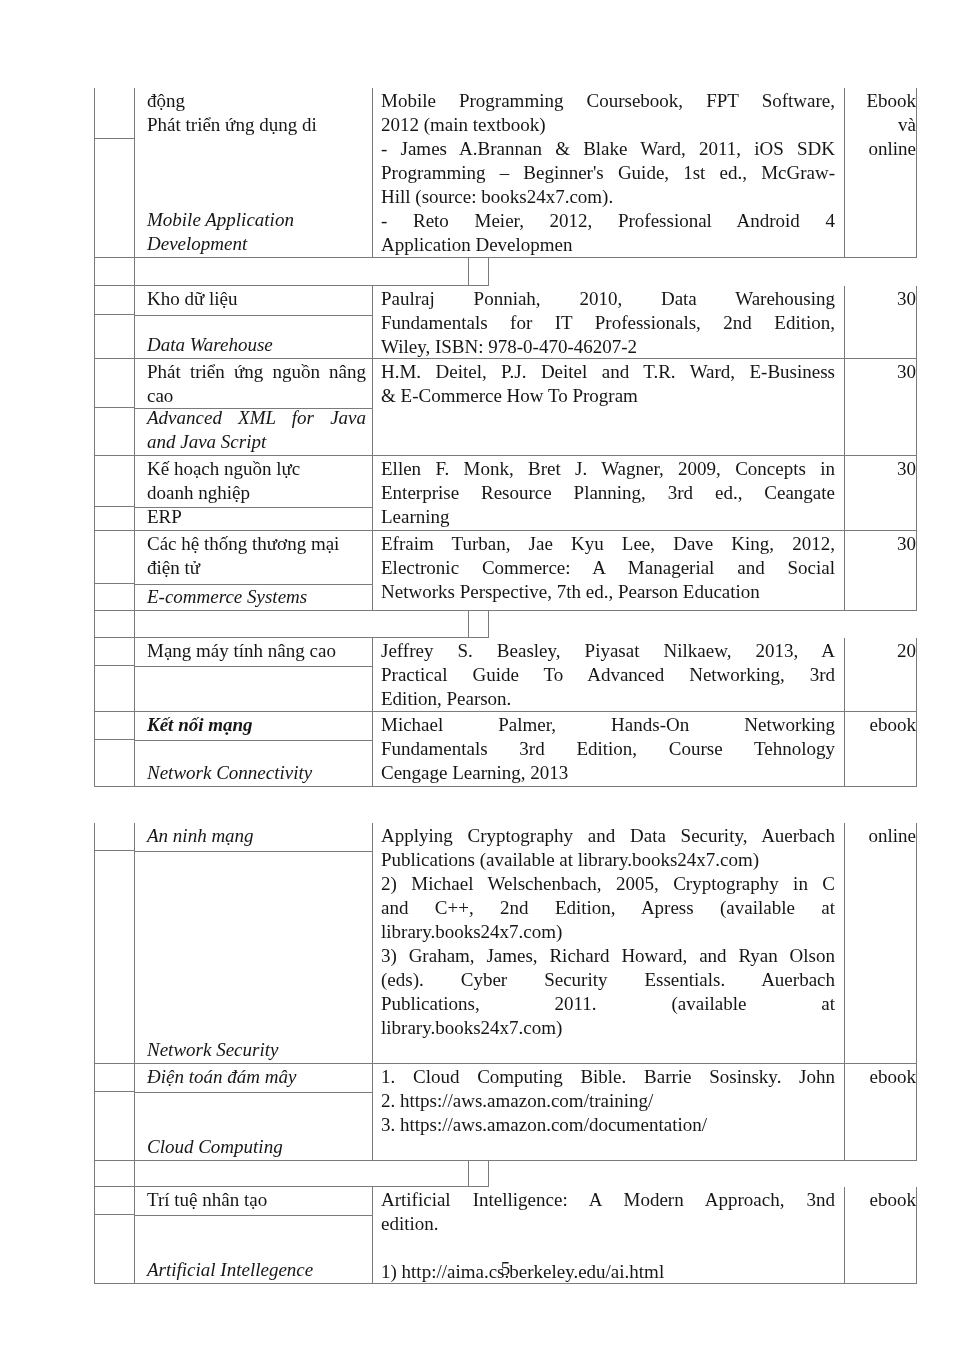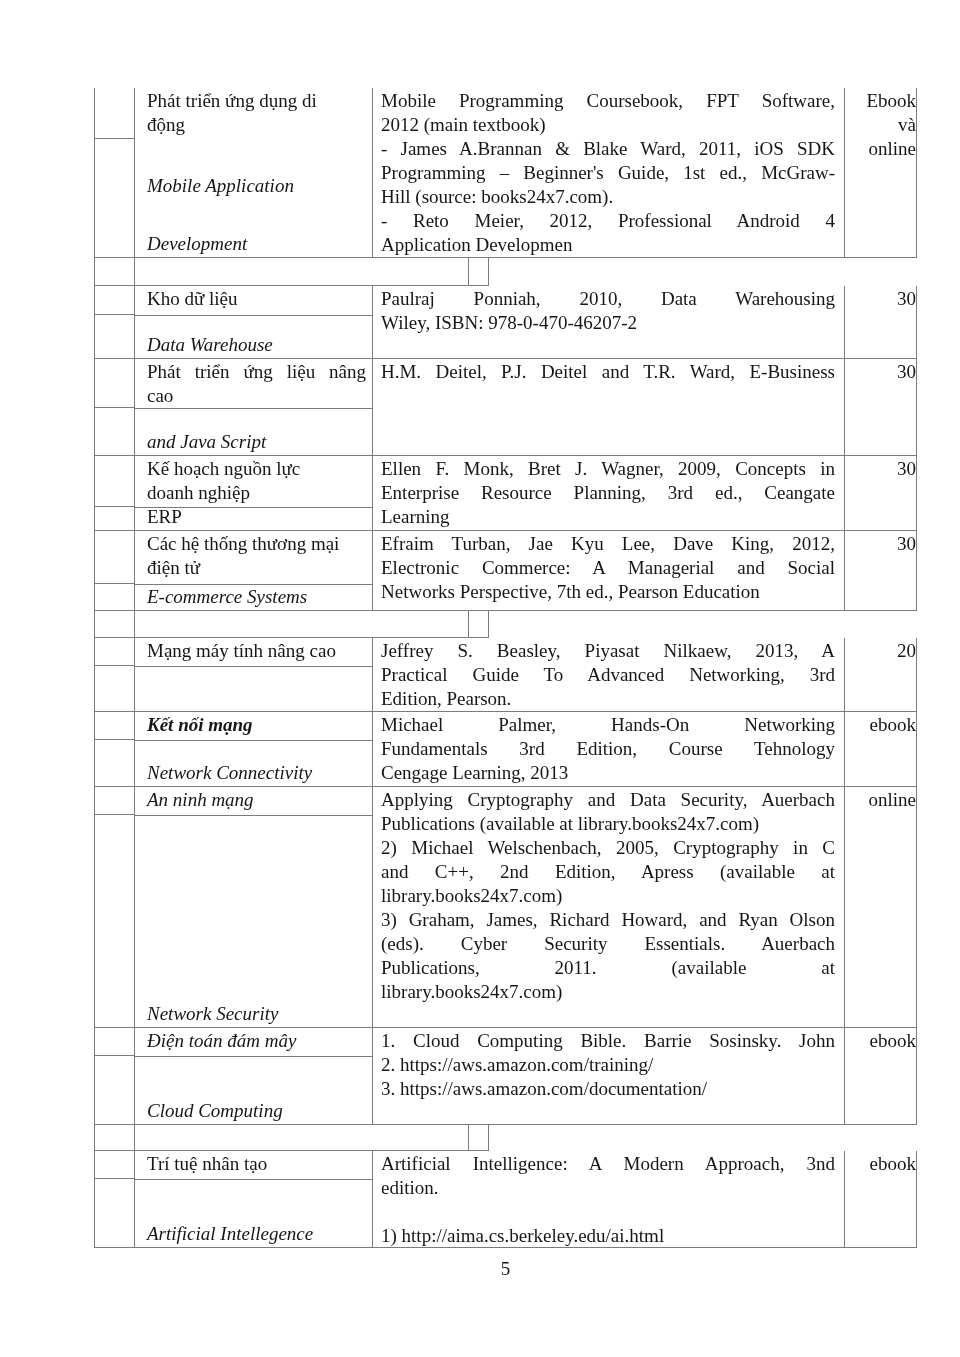--- a/index.html
+++ b/index.html
@@ -48,21 +48,20 @@
     padding: 1px 6px 0 12px;
     border-bottom: 1px solid #7b7b7b;
     overflow: hidden;
   }
   .c2.merged .c2a { border-bottom: none; flex: 0 0 auto; height: auto !important; }
   .c2b {
     flex: 1;
     display: flex; flex-direction: column; justify-content: flex-end;
     padding: 0 6px 1px 12px;
     overflow: hidden;
-    gap: 34px;
   }
   .c3 {
     width: 472px;
     border-right: 1px solid #7b7b7b;
     padding: 1px 9px 0 8px;
   }
   .c4 {
     flex: 1;
     border-right: 1px solid #7b7b7b;
     padding-top: 1px;
@@ -105,22 +104,22 @@
 
 <div class="page">
   <div class="tbl" id="tbl">
   <div class="block" style="height: 170px;">
     <div class="c1">
       <div class="c1a" style="height: 50px;"></div>
       <div class="c1b"></div>
     </div>
     <div class="c2 merged">
       <div class="c2a">
+            <div class="line">động</div>
             <div class="line">Phát triển ứng dụng di</div>
-            <div class="line">động</div>
           </div>
       <div class="c2b italic">
             <div class="line">Mobile Application</div>
             <div class="line">Development</div>
           </div>
     </div>
     <div class="c3">
           <div class="line j">Mobile Programming Coursebook, FPT Software,</div>
           <div class="line">2012 (main textbook)</div>
           <div class="line j">- James A.Brannan &amp; Blake Ward, 2011, iOS SDK</div>
@@ -151,44 +150,46 @@
     <div class="c2">
       <div class="c2a" style="height: 28px;">
             <div class="line">Kho dữ liệu</div>
           </div>
       <div class="c2b italic">
             <div class="line">Data Warehouse</div>
           </div>
     </div>
     <div class="c3">
           <div class="line j">Paulraj Ponniah, 2010, Data Warehousing</div>
+          <div class="line j">Fundamentals for IT Professionals, 2nd Edition,</div>
           <div class="line">Wiley, ISBN: 978-0-470-46207-2</div>
         </div>
     <div class="c4">
           <div class="line">30</div>
         </div>
   </div>
 
   <div class="block" style="height: 97px;">
     <div class="c1">
       <div class="c1a" style="height: 48px;"></div>
       <div class="c1b"></div>
     </div>
     <div class="c2">
       <div class="c2a" style="height: 48px;">
-            <div class="line j">Phát triển ứng liệu nâng</div>
+            <div class="line j">Phát triển ứng nguồn nâng</div>
             <div class="line">cao</div>
           </div>
       <div class="c2b italic">
             <div class="line j">Advanced XML for Java</div>
             <div class="line">and Java Script</div>
           </div>
     </div>
     <div class="c3">
           <div class="line j">H.M. Deitel, P.J. Deitel and T.R. Ward, E-Business</div>
+          <div class="line">&amp; E-Commerce How To Program</div>
         </div>
     <div class="c4">
           <div class="line">30</div>
         </div>
   </div>
 
   <div class="block" style="height: 75px;">
     <div class="c1">
       <div class="c1a" style="height: 50px;"></div>
       <div class="c1b"></div>
@@ -279,21 +280,21 @@
     <div class="c3">
           <div class="line j">Michael Palmer, Hands-On Networking</div>
           <div class="line j">Fundamentals 3rd Edition, Course Tehnology</div>
           <div class="line">Cengage Learning, 2013</div>
         </div>
     <div class="c4">
           <div class="line">ebook</div>
         </div>
   </div>
 
-  <div class="block" style="height: 241px;">
+  <div class="block" style="height: 241px; margin-top: 36px;">
     <div class="c1">
       <div class="c1a" style="height: 27px;"></div>
       <div class="c1b"></div>
     </div>
     <div class="c2">
       <div class="c2a italic" style="height: 27px;">
             <div class="line">An ninh mạng</div>
           </div>
       <div class="c2b italic">
             <div class="line">Network Security</div>

